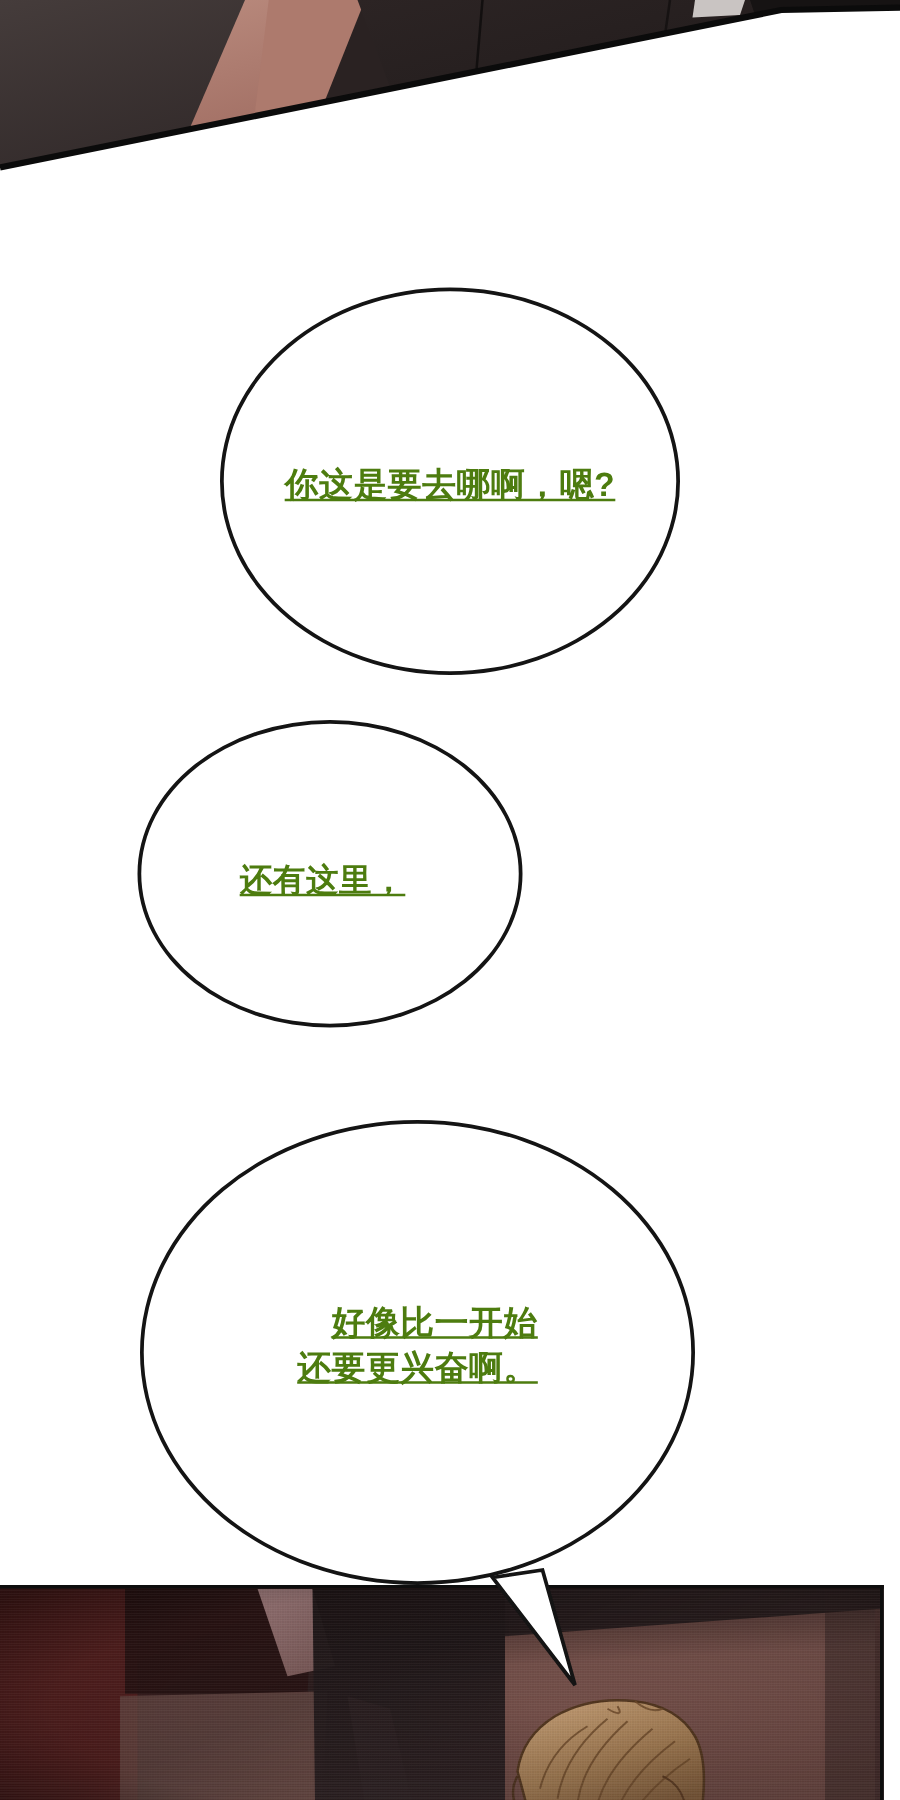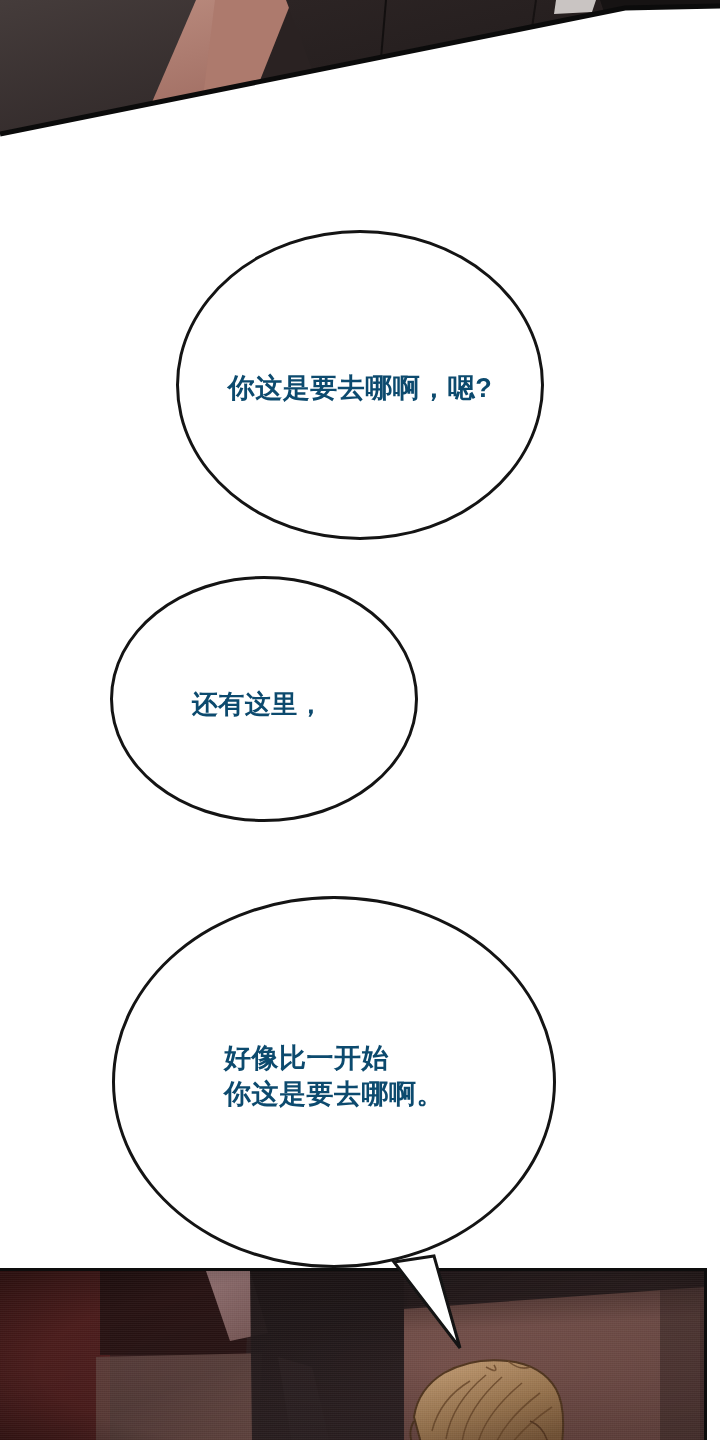--- a/index.html
+++ b/index.html
@@ -50,27 +50,28 @@
     box-sizing: border-box;
     background: #ffffff;
     border: 3px solid #141414;
     border-radius: 50% / 50%;
     display: flex;
     align-items: center;
     justify-content: center;
     z-index: 5;
   }
   .bubble-text {
-    color: #0c4a6e;
-    text-align: left;
+    color: #4d7c0f;
+    text-align: right;
     line-height: 1.34;
     font-weight: 600;
     letter-spacing: 0.5px;
     white-space: pre-line;
     user-select: none;
+    text-decoration: underline;
   }
 
   #bubble-1 {
     left: 176px;
     top: 230px;
     width: 368px;
     height: 310px;
   }
   #bubble-1 .bubble-text {
     font-size: 27px;
@@ -202,21 +203,21 @@
   <div class="bubble" id="bubble-1">
     <div class="bubble-text">你这是要去哪啊，嗯?</div>
   </div>
 
   <div class="bubble" id="bubble-2">
     <div class="bubble-text">还有这里，</div>
   </div>
 
   <div class="bubble" id="bubble-3">
     <div class="bubble-text">好像比一开始
-你这是要去哪啊。</div>
+还要更兴奋啊。</div>
   </div>
 
   <svg class="bubble-tail" viewBox="0 0 220 150" xmlns="http://www.w3.org/2000/svg">
     <polygon points="64,62 104,56 130,148" fill="#ffffff" stroke="#141414" stroke-width="3" stroke-linejoin="miter"></polygon>
   </svg>
 
   <div class="bottom-right-margin"></div>
 
   <div class="bottom-panel">
     <svg width="704" height="172" viewBox="0 0 704 172" xmlns="http://www.w3.org/2000/svg">

